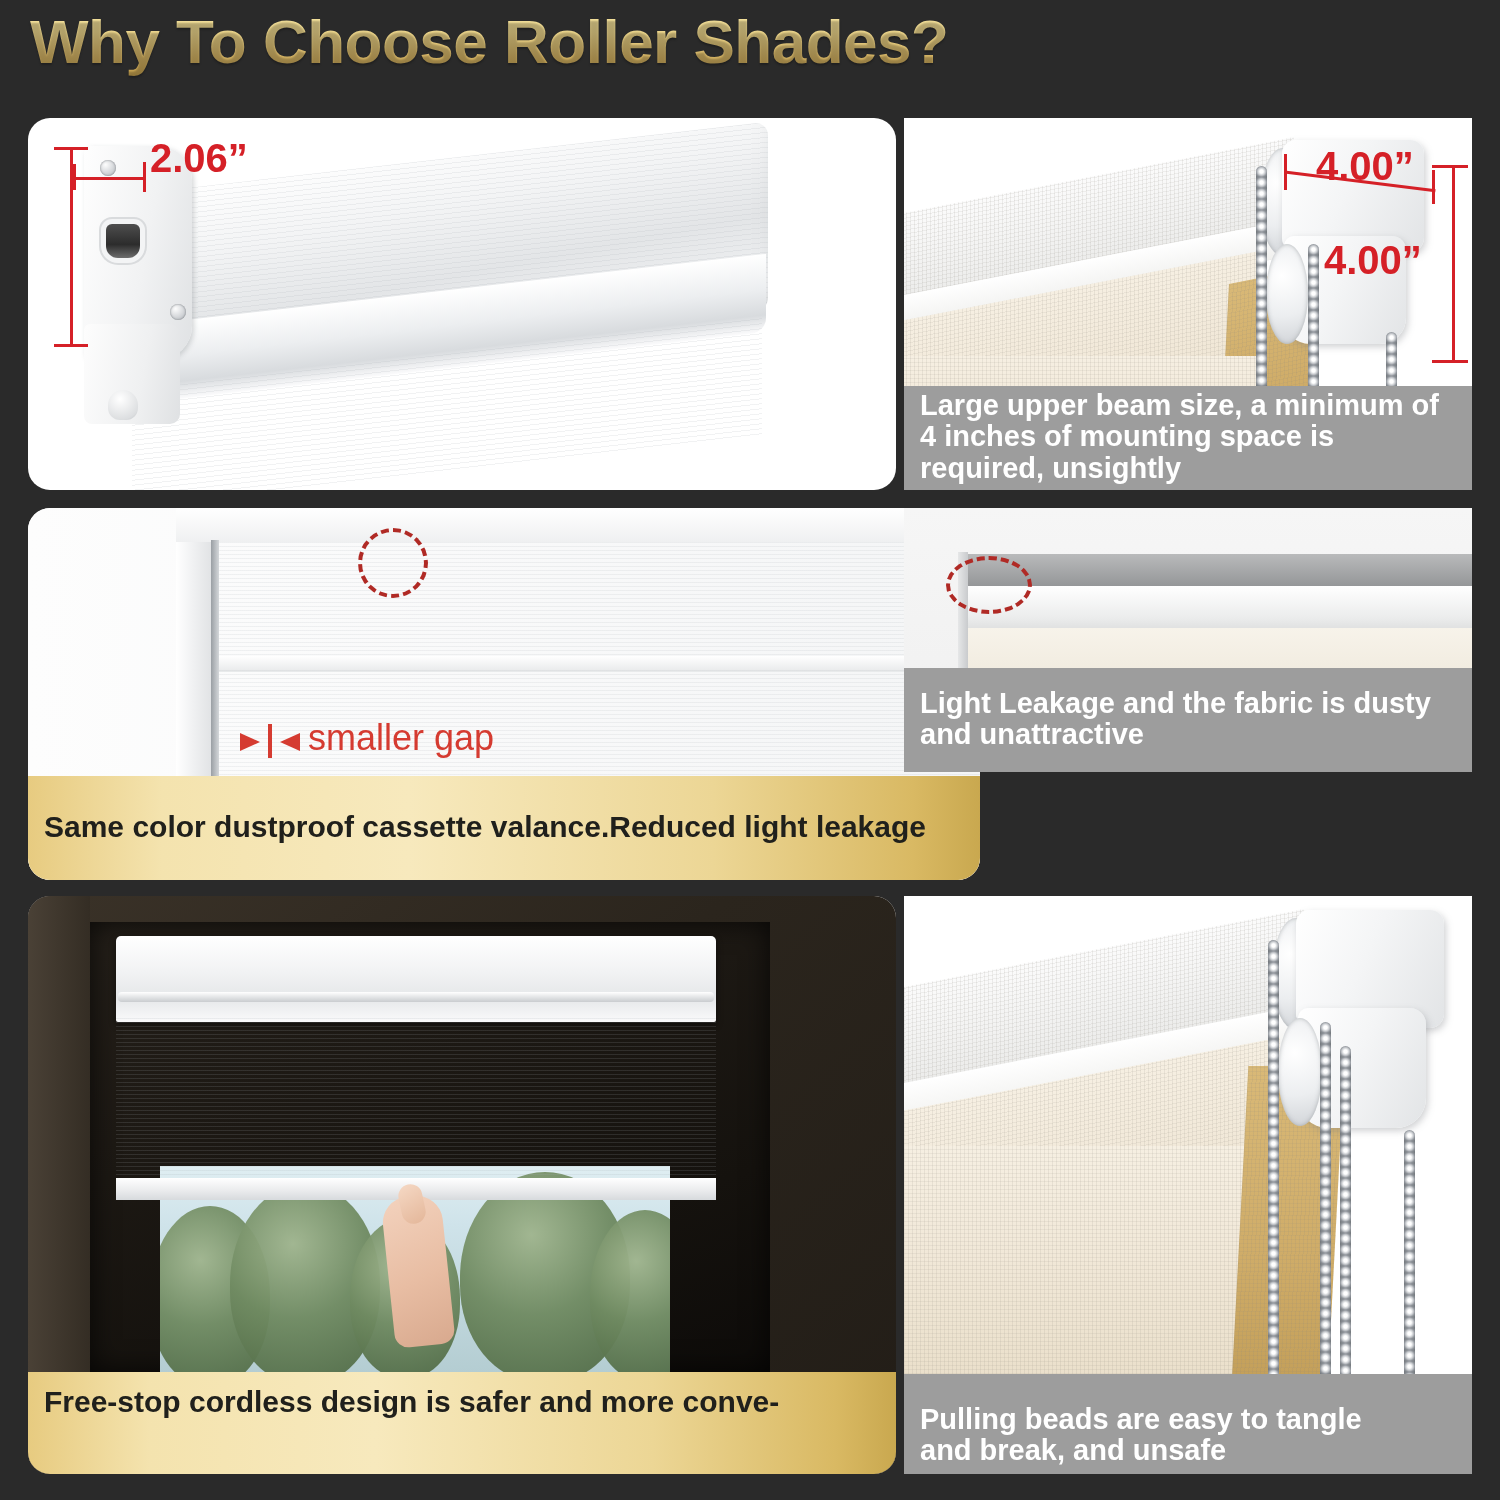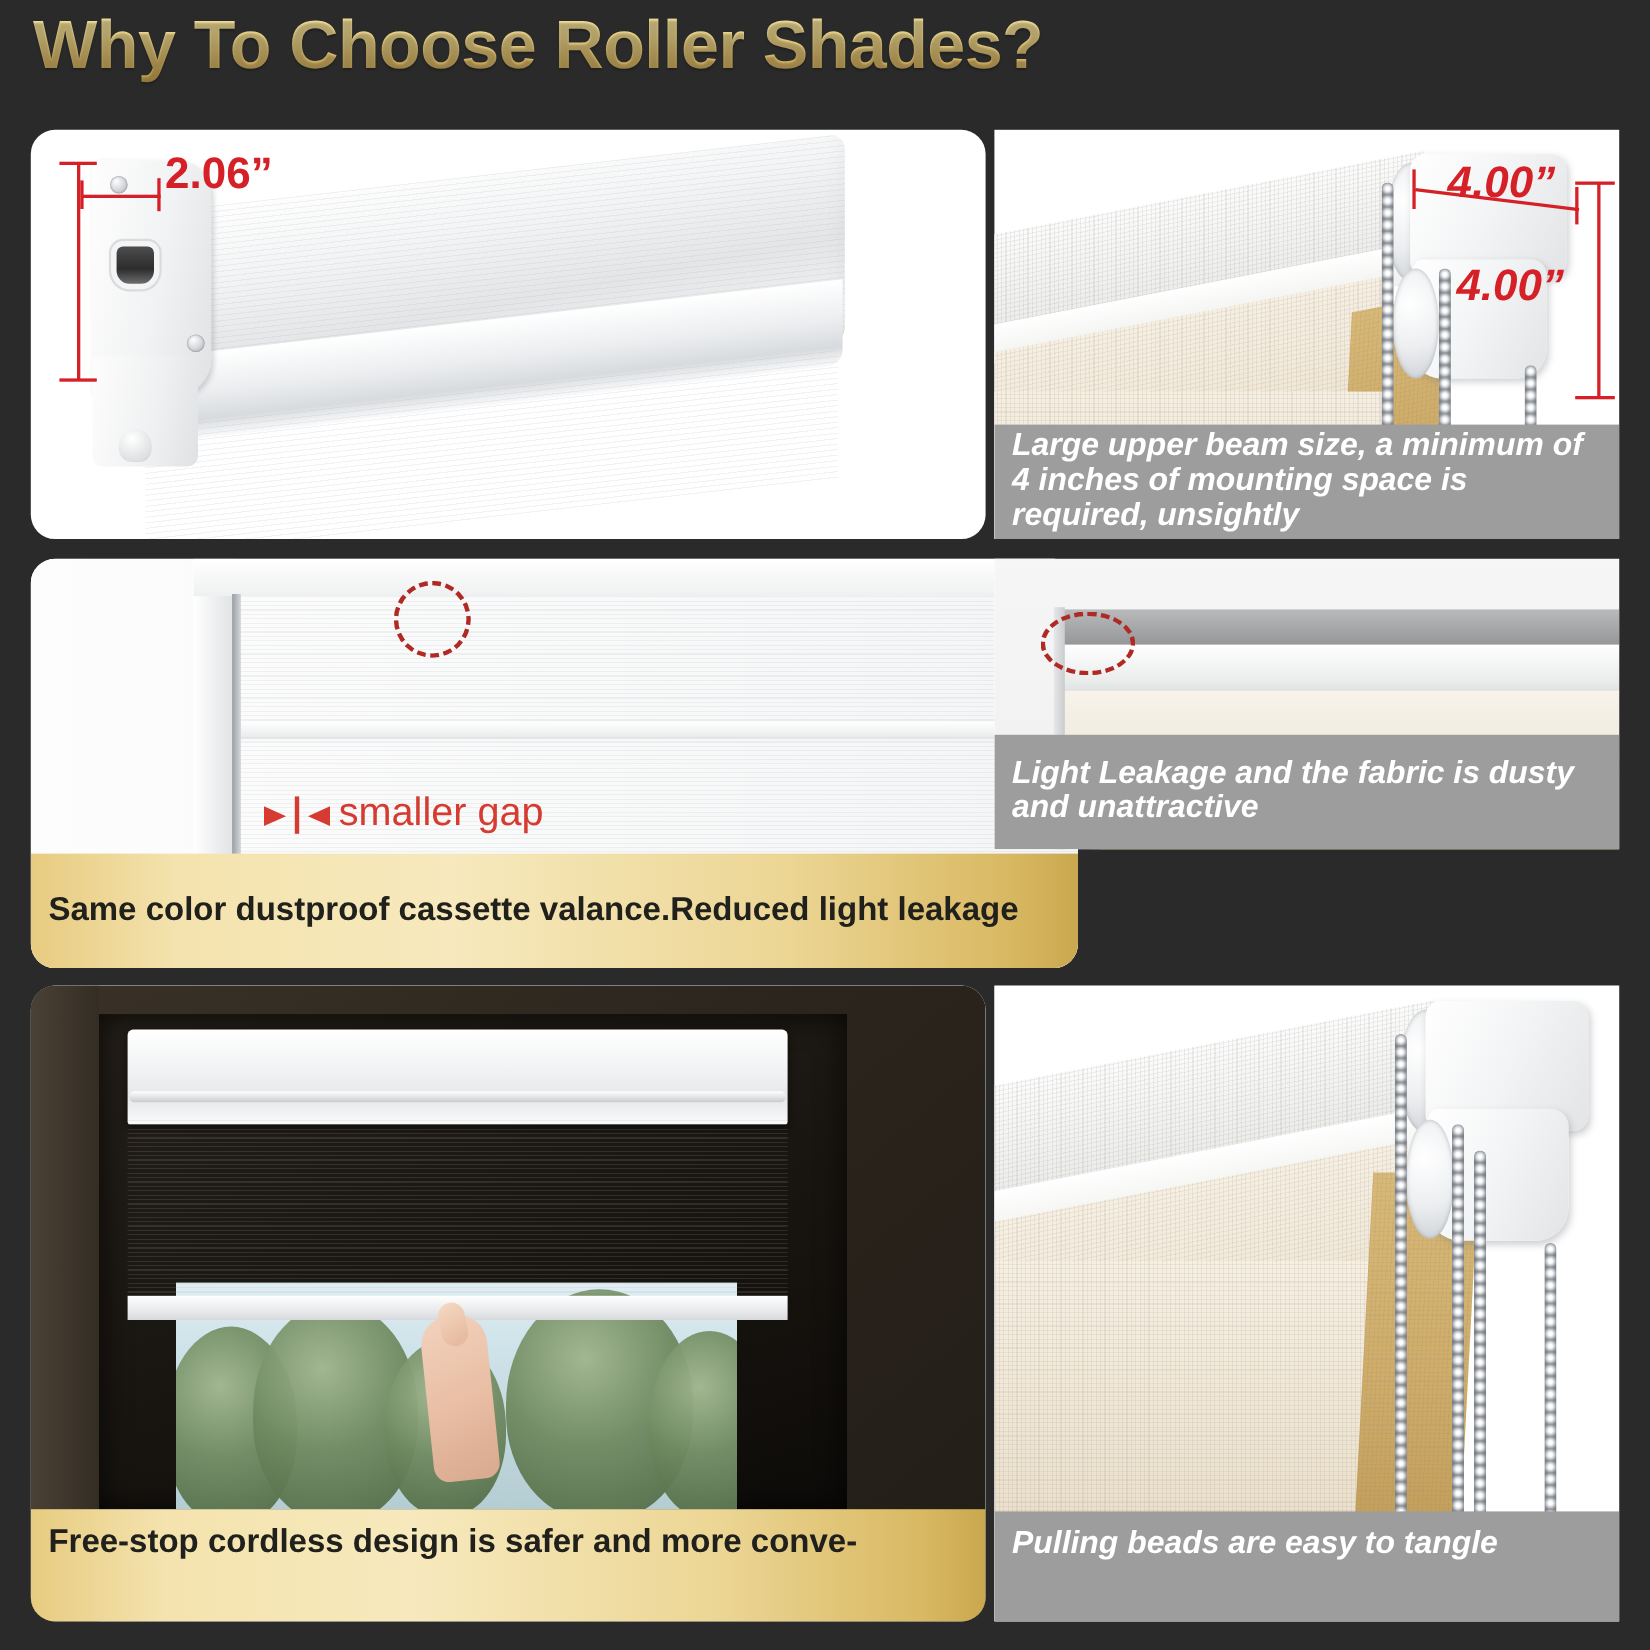--- a/index.html
+++ b/index.html
@@ -19,21 +19,21 @@
     background: linear-gradient(180deg, #f8e9a8 0%, #edd68b 38%, #d3b263 72%, #c09c4a 100%);
     -webkit-background-clip: text; background-clip: text;
     -webkit-text-fill-color: transparent; color: #dcc177;
     text-shadow: 0 2px 2px rgba(0,0,0,0.25);
     white-space: nowrap;
   }
 
   
   .panel { position: absolute; overflow: hidden; background: #fff; }
   .panel.left  { border-radius: 22px; }
-  .panel.right { border-radius: 0; font-style: italic; }
+  .panel.right { border-radius: 0; }
 
   .p1 { left: 28px;  top: 118px;  width: 868px; height: 372px; }
   .p2 { left: 904px; top: 118px;  width: 568px; height: 372px; }
   .p3 { left: 28px;  top: 508px;  width: 952px; height: 372px; }
   .p4 { left: 904px; top: 508px;  width: 568px; height: 264px; }
   .p5 { left: 28px;  top: 896px;  width: 868px; height: 578px; }
   .p6 { left: 904px; top: 896px;  width: 568px; height: 578px; }
 
   .art { position: absolute; inset: 0; }
 
@@ -413,18 +413,19 @@
       <div class="bracket" style="left:392px; top:14px; width:148px; height:118px;"></div>
       <div class="bracket" style="left:394px; top:112px; width:128px; height:120px; border-radius:10px 16px 30px 30px;"></div>
       <div class="roller-end" style="left:374px; top:122px; width:44px; height:108px;"></div>
 
       <div class="bead-chain" style="left:364px; top:44px; height:450px;"></div>
       <div class="bead-chain" style="left:416px; top:126px; height:368px;"></div>
       <div class="bead-chain" style="left:436px; top:150px; height:344px;"></div>
       <div class="bead-chain" style="left:500px; top:234px; height:260px;"></div>
     </div>
 
-    <div class="caption gray" style="display:block; padding-top:14px;">
+    <div class="caption gray" style="display:block; padding-top:30px;">
       <div>Pulling beads are easy to tangle</div>
+      <div>and break, and unsafe</div>
     </div>
   </div>
 
 </div>
 
 </body></html>

